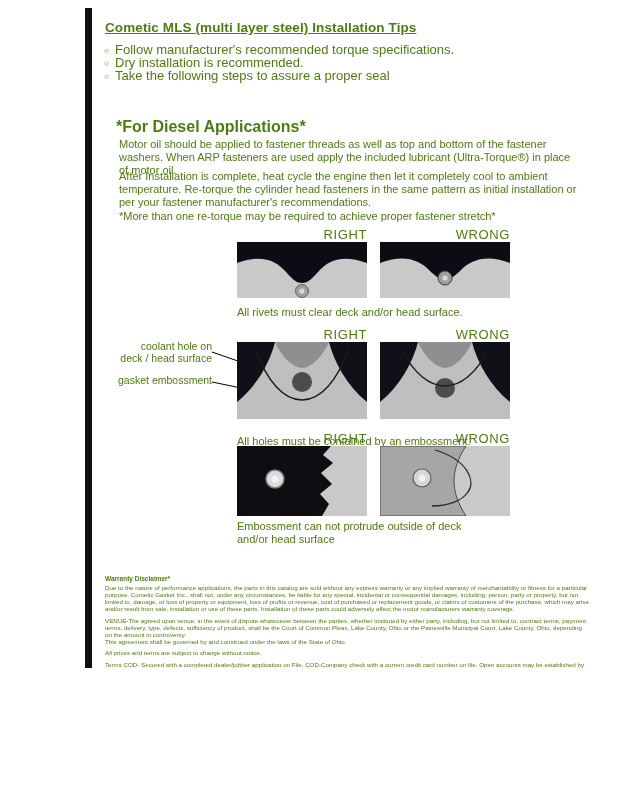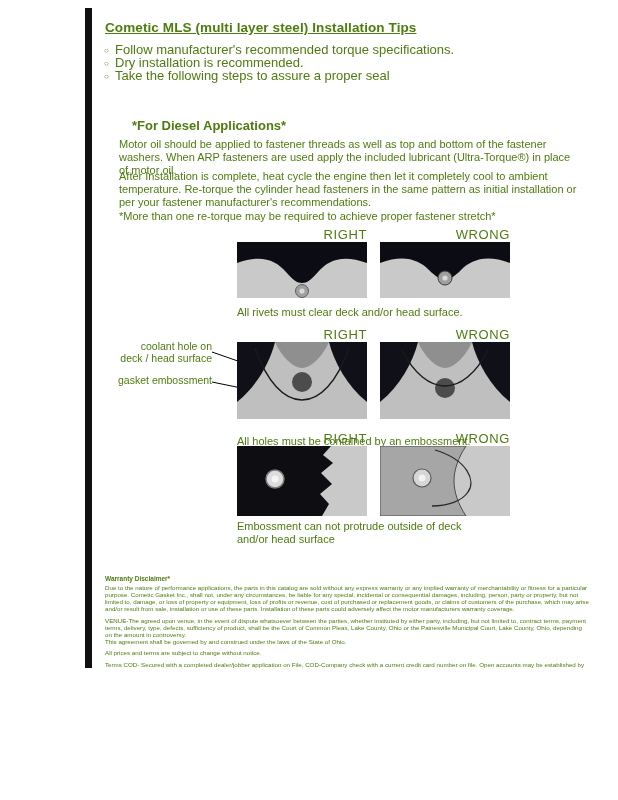--- a/index.html
+++ b/index.html
@@ -11,21 +11,21 @@
   .left-bar { position:absolute; left:85px; top:8px; width:7px; height:786px; background:#101010; }
 
   .title { position:absolute; left:105px; top:20px; font-size:13.5px; font-weight:bold; text-decoration:underline; letter-spacing:0.1px; }
 
   .tips { position:absolute; left:104px; top:44px; list-style:none; font-size:13px; line-height:12.8px; width:480px; }
   .tip { position:relative; padding-left:11px; }
   .tip::before { content:"○"; position:absolute; left:0; top:1px; font-size:8px; }
   .subtip { position:relative; padding-left:25px; }
   .subtip::before { content:"•"; position:absolute; left:15px; top:0; font-size:11px; }
 
-  .diesel-heading { position:absolute; left:132px; top:118px; font-size:13px; font-weight:bold; }
+  .diesel-heading { position:absolute; left:116px; top:118px; font-size:16px; font-weight:bold; }
   .para { position:absolute; left:119px; width:458px; font-size:11px; line-height:13.2px; }
   .p1 { top:138px; }
   .p2 { top:170px; }
   .note { position:absolute; left:119px; top:210px; font-size:11px; }
 
   .dlabel { position:absolute; width:130px; text-align:right; font-size:13px; letter-spacing:0.6px; }
   .r1l { left:237px; top:227px; } .r1w { left:380px; top:227px; }
   .r2l { left:237px; top:327px; } .r2w { left:380px; top:327px; }
   .r3l { left:237px; top:431px; } .r3w { left:380px; top:431px; }
 

